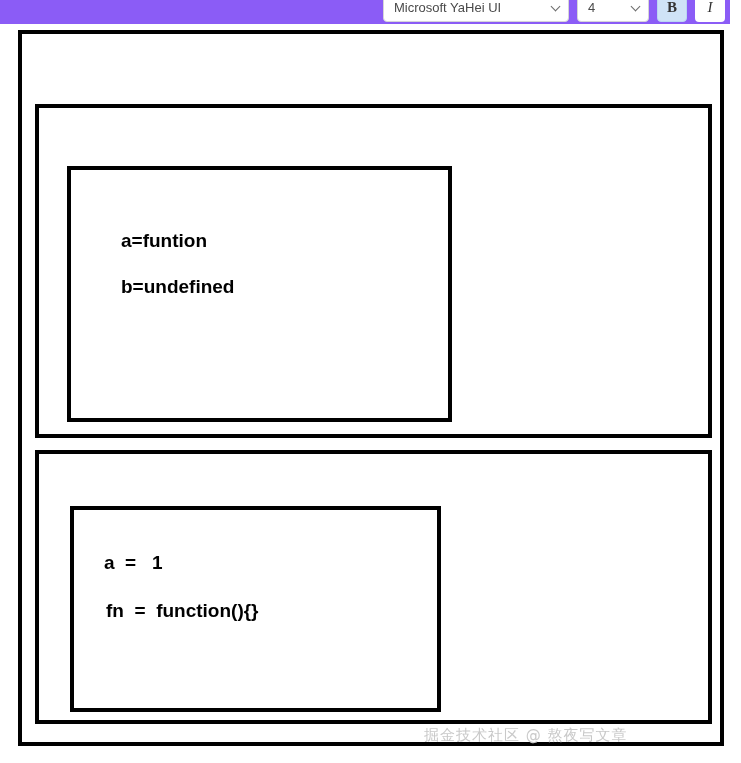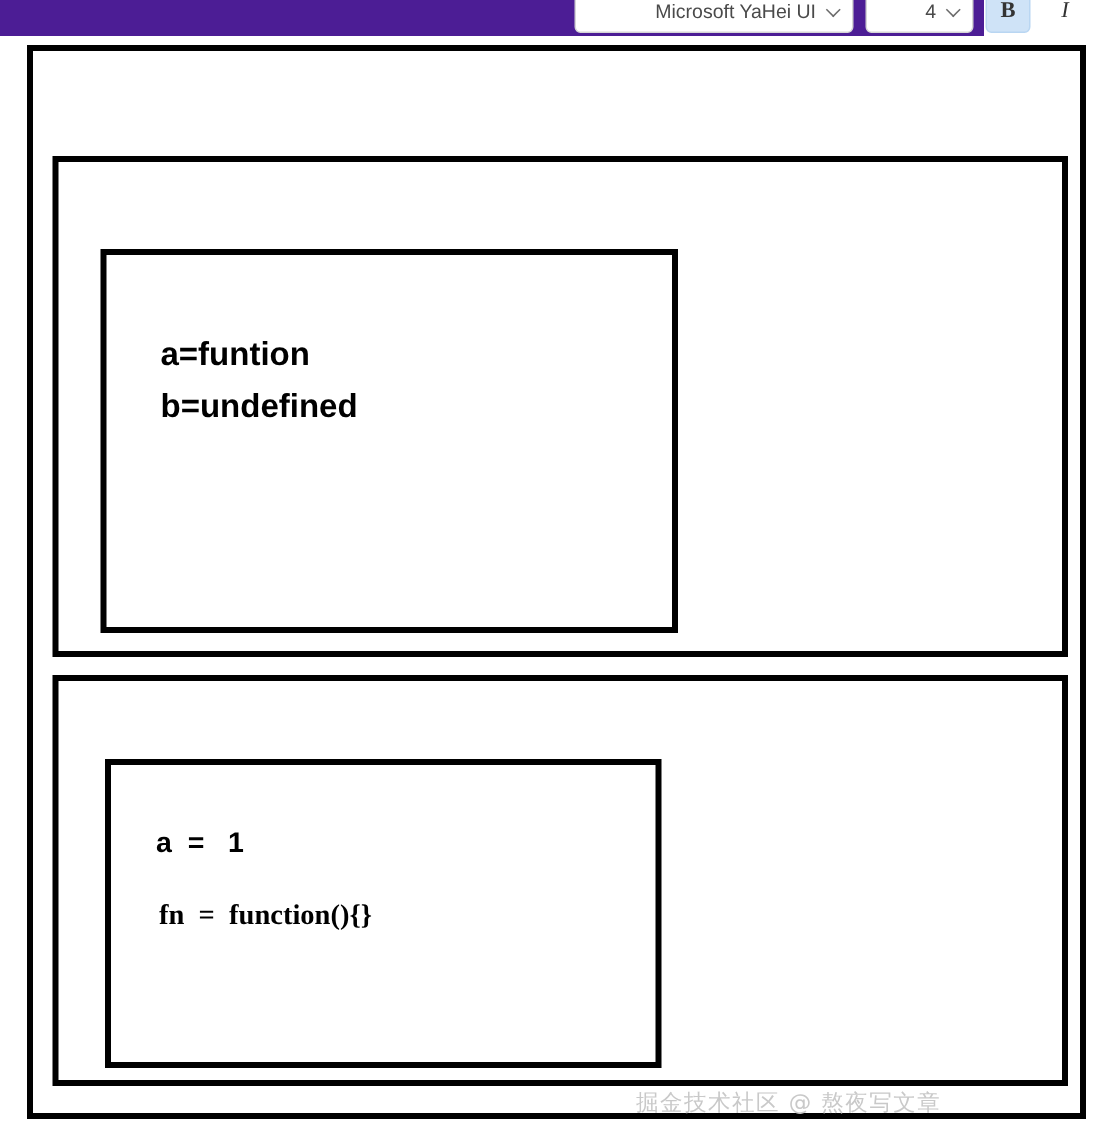--- a/index.html
+++ b/index.html
@@ -12,24 +12,23 @@
     height: 763px;
     position: relative;
     font-family: "Liberation Sans", sans-serif;
     overflow: hidden;
   }
 
   
   #toolbar {
     position: absolute;
     left: 0; top: 0;
-    width: 656px;
+    width: 730px;
     height: 24px;
-    background: #4c1d95;
-    text-align: right;
+    background: #8b5cf6;
   }
   #toolbar-inner {
     position: absolute;
     left: 383px;
     top: -10px;
     height: 34px;
     display: flex;
     align-items: center;
     gap: 8px;
   }
@@ -136,35 +135,34 @@
   }
 
   .code-text {
     position: absolute;
     font-family: "Liberation Sans", sans-serif;
     font-weight: bold;
     color: #000000;
     white-space: pre;
   }
   #inner-upper .code-text {
-    left: 36px;
+    left: 50px;
     top: 48px;
-    font-size: 22px;
-    line-height: 35px;
+    font-size: 19px;
+    line-height: 46px;
   }
   #inner-lower .line-1 {
     left: 30px;
     top: 42px;
     font-size: 19px;
   }
   #inner-lower .line-2 {
     left: 32px;
     top: 90px;
     font-size: 19px;
-    font-family: Liberation Serif, serif;
   }
 
   
   #watermark {
     position: absolute;
     left: 424px;
     top: 714px;
     font-size: 15px;
     color: #c9c9c9;
     letter-spacing: 1px;

